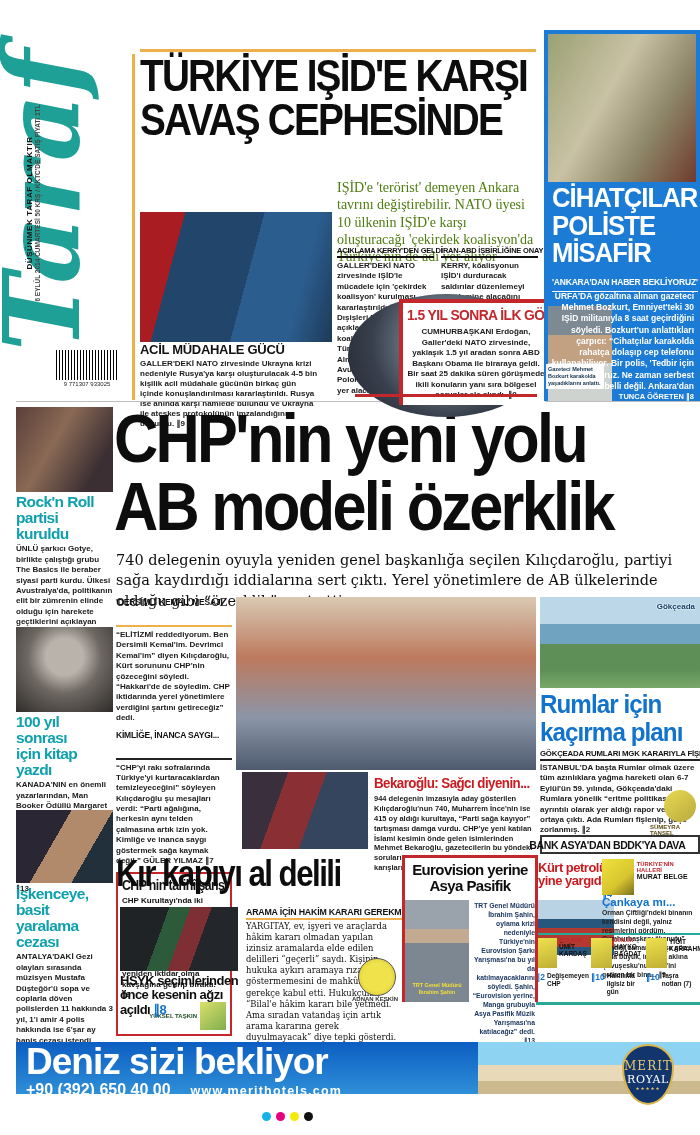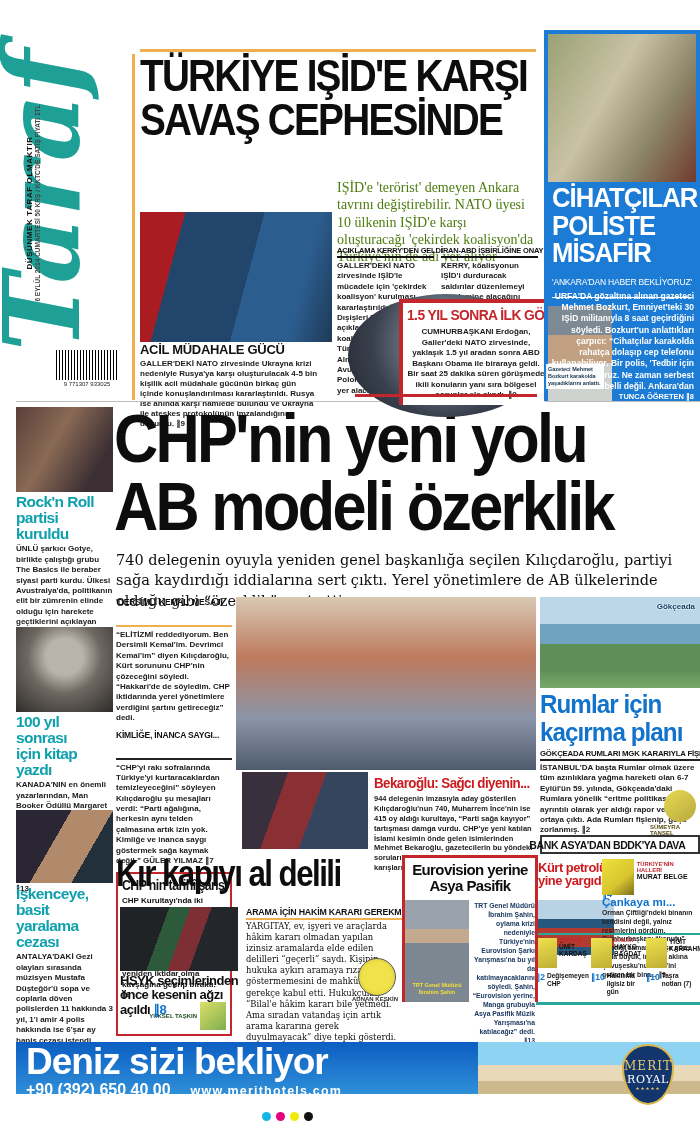--- a/index.html
+++ b/index.html
@@ -42,22 +42,22 @@
           transform:scaleX(.92);transform-origin:0 0;}
   .meeting-body{font-size:8px;font-weight:bold;line-height:1.32;color:#1a1a1a;text-align:center;margin-top:4px;}
   .meeting-underline{position:absolute;left:355px;top:394px;width:182px;height:3px;background:#c3262b;z-index:5;}
 
   
   .bluerail{position:absolute;left:544px;top:30px;width:156px;height:371px;background:#1c7cd5;z-index:6;}
   .bluerail-photo{position:absolute;left:4px;top:4px;width:148px;height:148px;
           background:linear-gradient(120deg,#9aa173,#c9c2a5 40%,#8c8466 70%,#6f3b2e 100%);}
   .bluerail-h{position:absolute;left:8px;top:155px;font-size:27px;font-weight:bold;color:#fff;
           line-height:1.02;letter-spacing:-1px;white-space:nowrap;transform:scaleX(.95);transform-origin:0 0;}
-  .bluerail-kicker{position:absolute;left:8px;top:247px;font-size:8.5px;font-weight:normal;color:#fff;
-          border-bottom:1px solid #fff;padding-bottom:10px;white-space:nowrap;letter-spacing:-.2px;}
+  .bluerail-kicker{position:absolute;left:8px;top:247px;font-size:8.5px;font-weight:bold;color:#fff;
+          border-bottom:1px solid #fff;padding-bottom:4px;white-space:nowrap;letter-spacing:-.2px;}
   .bluerail-body{position:absolute;left:6px;top:261px;width:144px;height:100px;overflow:hidden;
           font-size:8.5px;font-weight:bold;color:#fff;line-height:1.32;text-align:right;z-index:2;}
   .bozkurt{position:absolute;left:4px;top:276px;width:64px;height:95px;z-index:1;
           background:linear-gradient(180deg,#7d8a93 0 30%,#c2a183 30% 60%,#cfd3cf 60%);}
   .bozkurt-caption{position:absolute;left:2px;top:334px;width:54px;background:rgba(255,255,255,.92);
           color:#15324d;font-size:5.5px;font-weight:bold;padding:2px;line-height:1.3;z-index:3;}
   .bluerail-byline{position:absolute;right:6px;top:362px;font-size:7.5px;font-weight:bold;color:#fff;z-index:3;}
 
   .divider1{position:absolute;left:16px;top:401px;width:684px;height:1px;background:#bdbdbd;}
 

